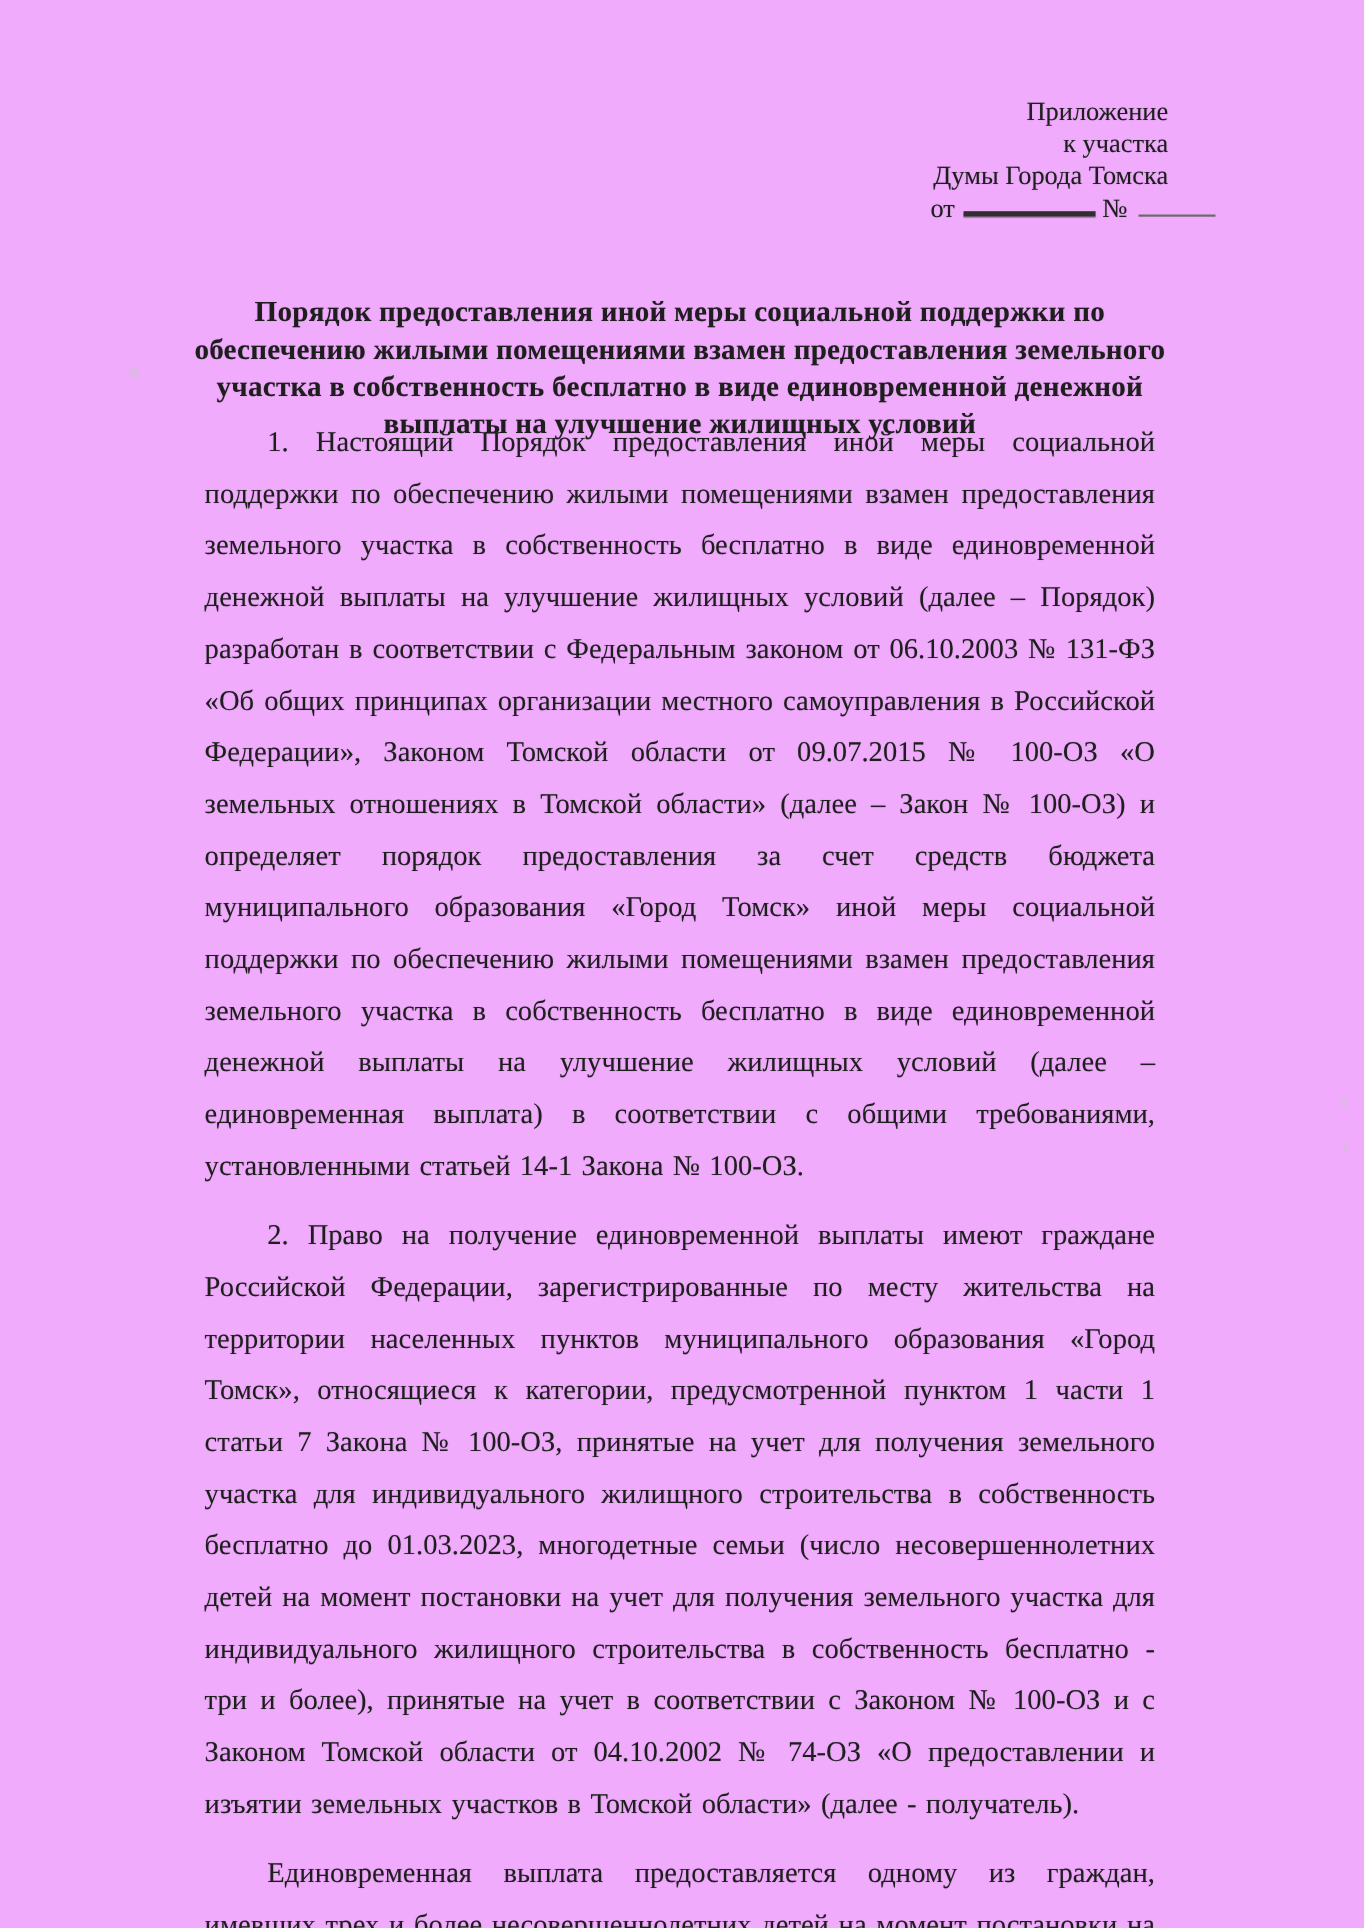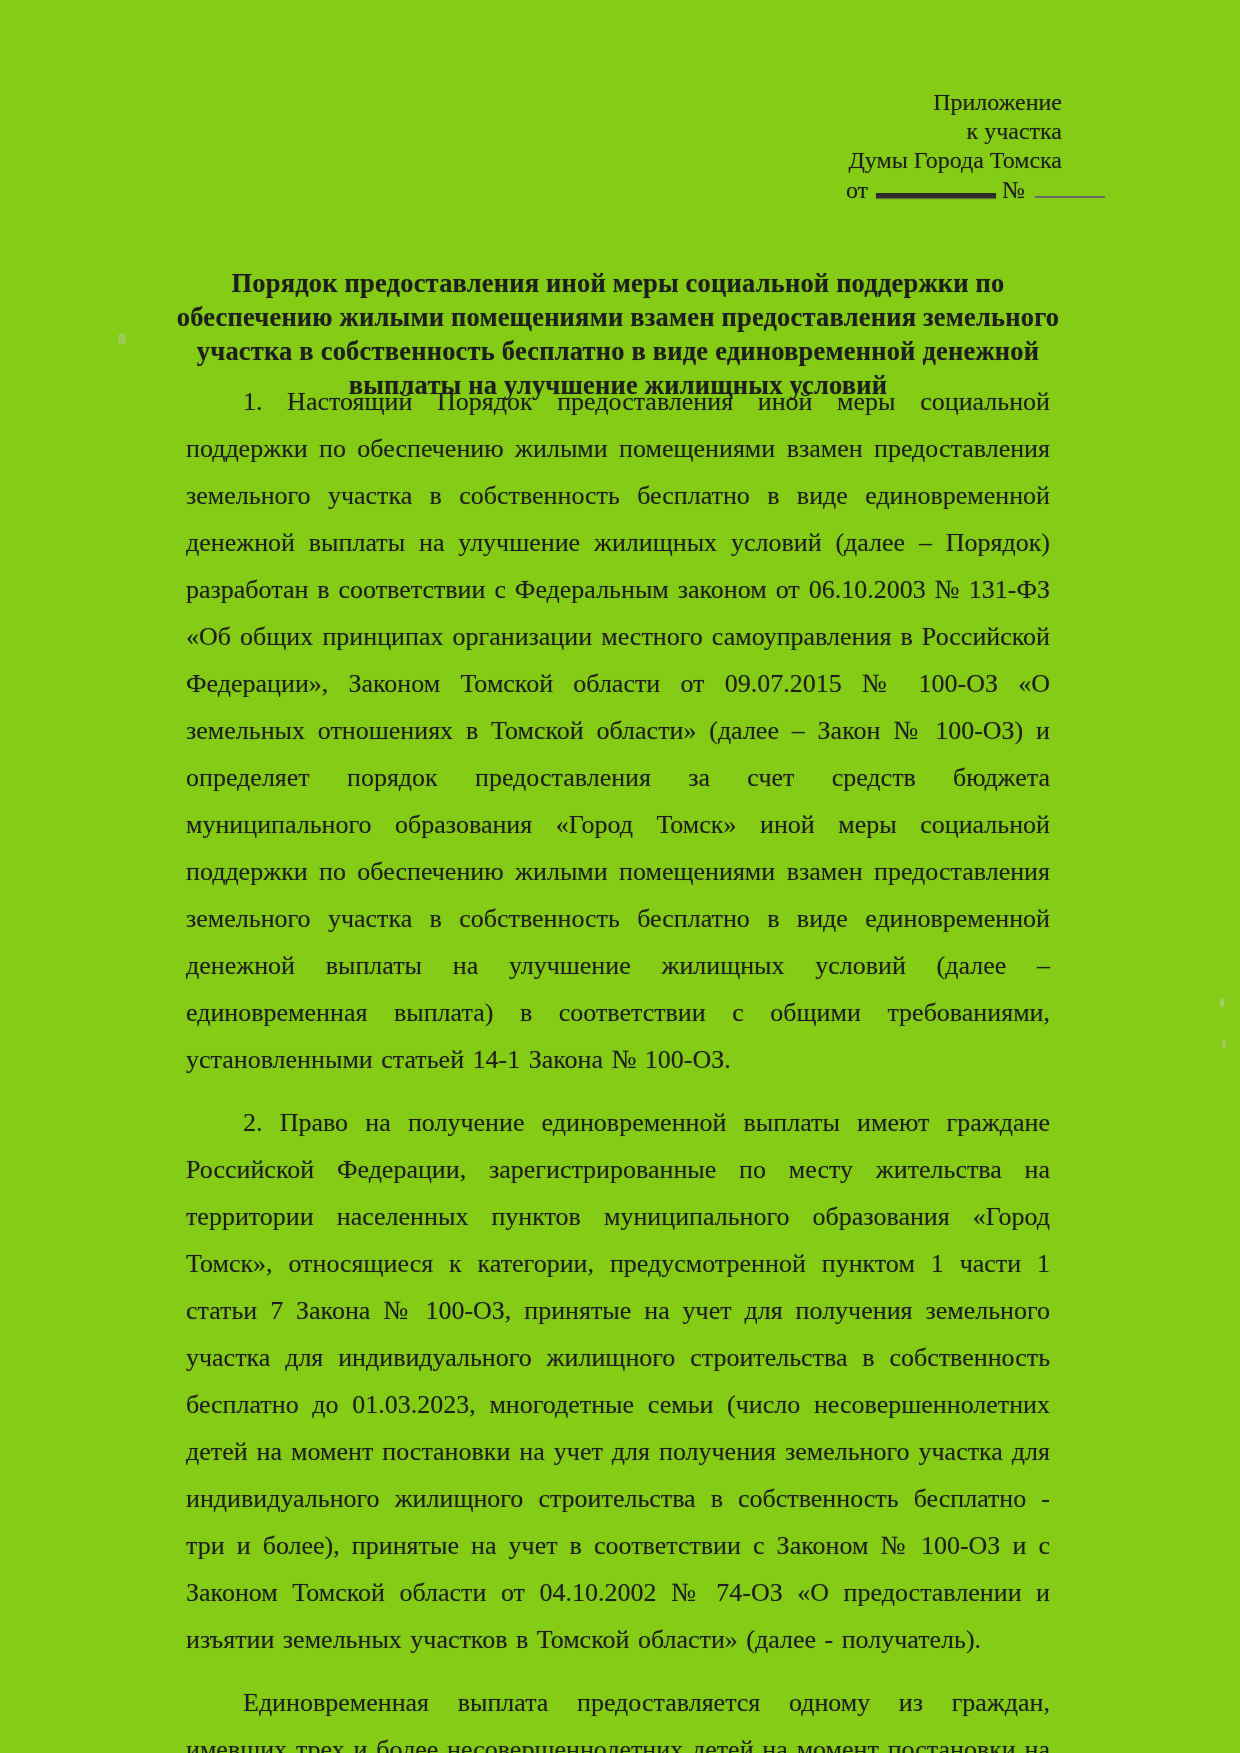--- a/index.html
+++ b/index.html
@@ -5,21 +5,21 @@
   html, body {
     margin: 0;
     padding: 0;
     background: #e8e8e8;
   }
   .page {
     position: relative;
     width: 1240px;
     height: 1753px;
     margin: 0 auto;
-    background: #84cc16;
+    background: #f0abfc;
     overflow: hidden;
     font-family: "Liberation Serif", "DejaVu Serif", serif;
     color: #1e1e1e;
     box-sizing: border-box;
   }
   
   .ink {
     text-shadow: 0 0 1px rgba(40,40,40,0.35);
   }
 

